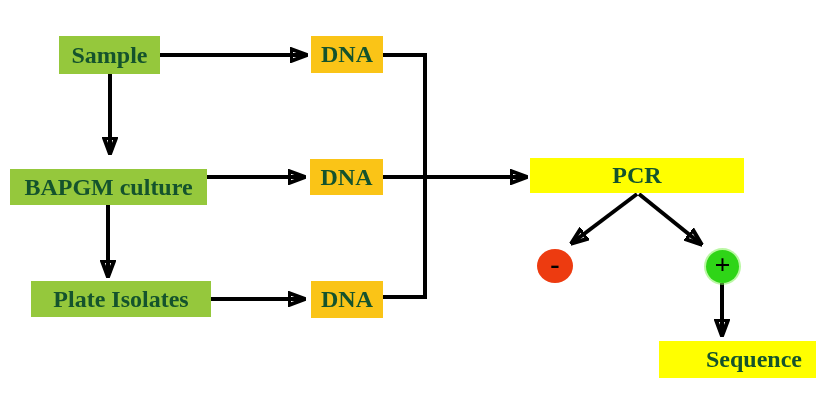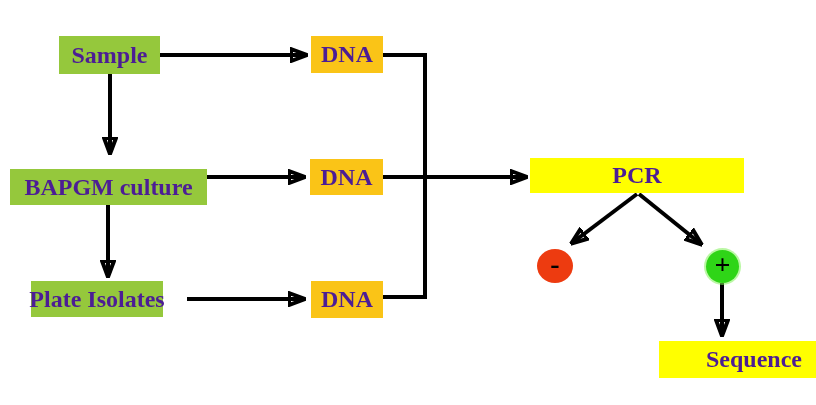--- a/index.html
+++ b/index.html
@@ -23,21 +23,21 @@
     fill: none;
   }
   .node {
     position: absolute;
     z-index: 2;
     display: flex;
     align-items: center;
     justify-content: center;
     font-weight: bold;
     font-size: 24px;
-    color: #4c1d95;
+    color: #14532d;
     white-space: nowrap;
   }
   .circle {
     position: absolute;
     z-index: 2;
     border-radius: 50%;
     display: flex;
     align-items: center;
     justify-content: center;
     font-weight: bold;
@@ -72,21 +72,21 @@
   </svg>
 
   <div class="node" style="left: 59px; top: 36px; width: 101px; height: 38px; background-color: rgb(149, 200, 60);">
     <span>Sample</span>
   </div>
 
   <div class="node" style="left: 10px; top: 169px; width: 197px; height: 36px; background-color: rgb(149, 200, 60);">
     <span>BAPGM culture</span>
   </div>
 
-  <div class="node" style="left: 31px; top: 281px; width: 132px; height: 36px; background-color: rgb(149, 200, 60);">
+  <div class="node" style="left: 31px; top: 281px; width: 180px; height: 36px; background-color: rgb(149, 200, 60);">
     <span>Plate Isolates</span>
   </div>
 
   <div class="node" style="left: 311px; top: 36px; width: 72px; height: 37px; background-color: rgb(250, 196, 23);">
     <span>DNA</span>
   </div>
 
   <div class="node" style="left: 310px; top: 159px; width: 73px; height: 36px; background-color: rgb(250, 196, 23);">
     <span>DNA</span>
   </div>

